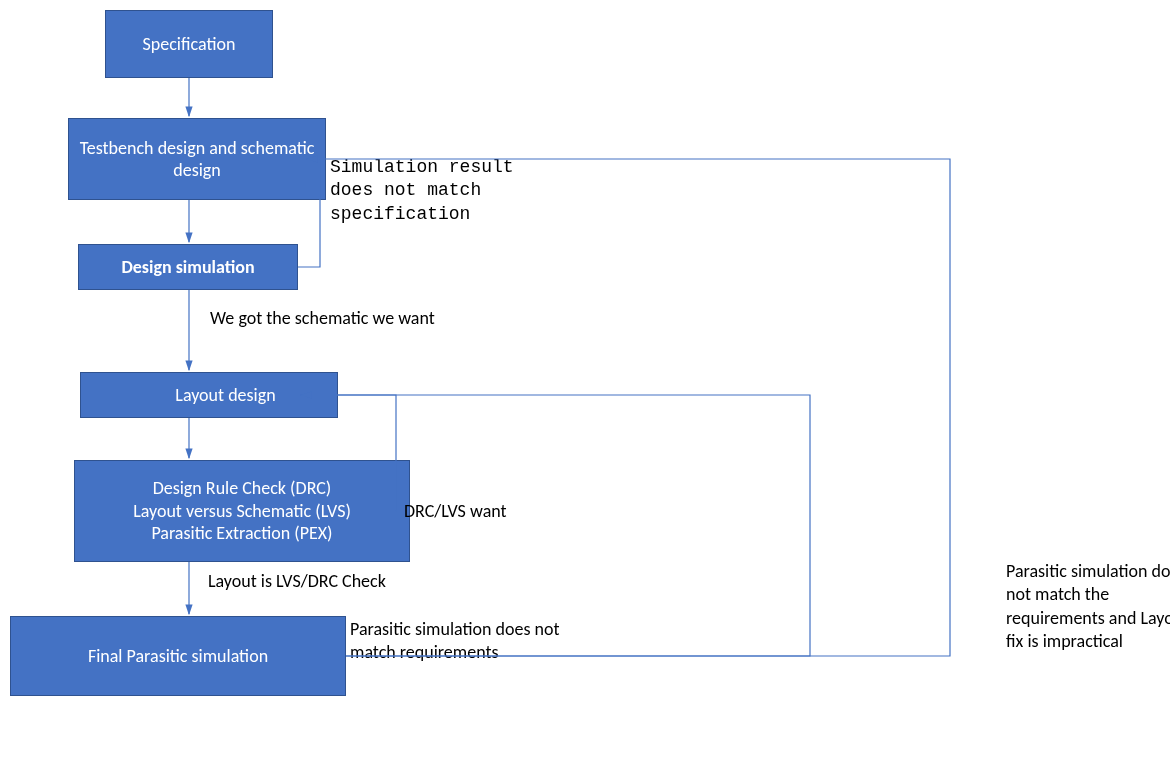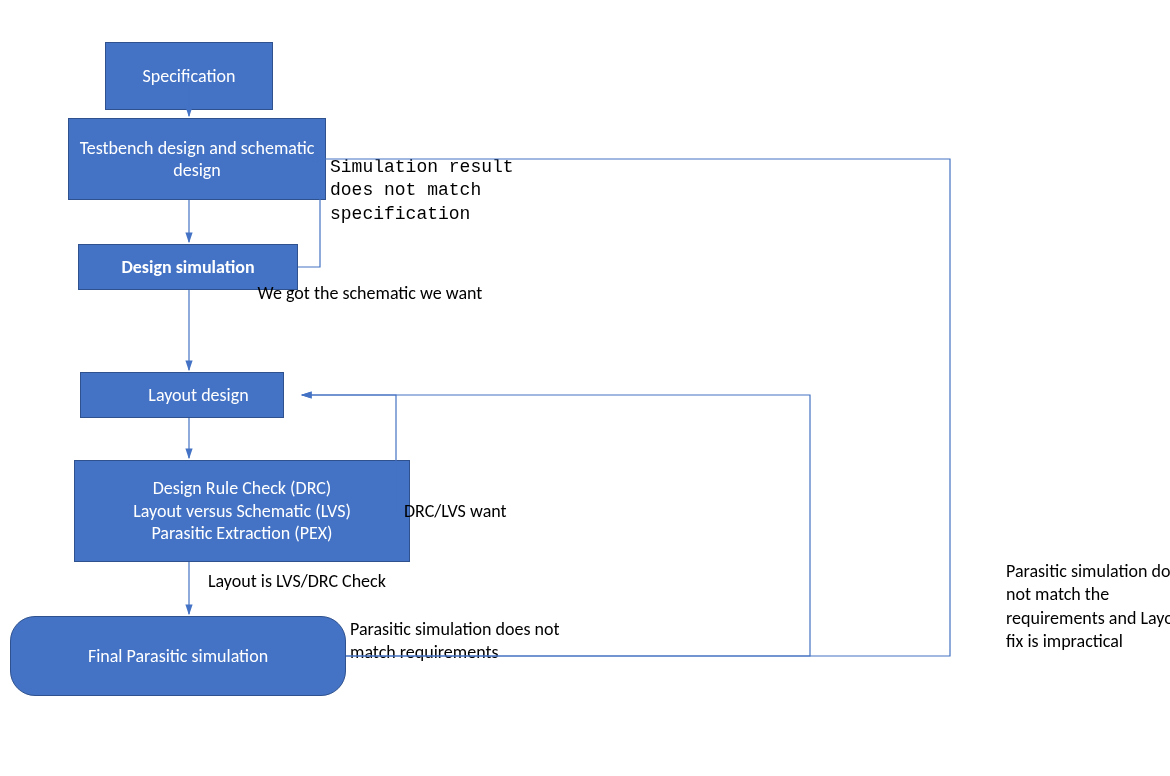--- a/index.html
+++ b/index.html
@@ -44,51 +44,51 @@
     stroke-width: 1.2;
     fill: none;
   }
   svg .arrowhead {
     fill: #4472C4;
   }
 </style>
 </head>
 <body>
 
-<div class="box" style="left:105px; top:10px; width:168px; height:68px;margin-top:32px;">
+<div class="box" style="left:105px; top:10px; width:168px; height:68px;">
   <span>Specification</span>
 </div>
 
 <div class="box" style="left:68px; top:118px; width:258px; height:82px;">
   <span>Testbench design and schematic design</span>
 </div>
 
 <div class="box" style="left:78px; top:244px; width:220px; height:46px;font-weight:bold;">
   <span>Design simulation</span>
 </div>
 
-<div class="box" style="left:80px; top:372px; width:204px; height:46px;padding-left:41px;">
+<div class="box" style="left:80px; top:372px; width:258px; height:46px;padding-left:41px;">
   <span>Layout design</span>
 </div>
 
 <div class="box" style="left:30px; top:460px; width:336px; height:102px; white-space:pre-line;margin-left:44px;">
   <span>Design Rule Check (DRC)
 Layout versus Schematic (LVS)
 Parasitic Extraction (PEX)</span>
 </div>
 
-<div class="box" style="left:10px; top:616px; width:336px; height:80px;border-radius:25px;">
+<div class="box" style="left:10px; top:616px; width:336px; height:80px;">
   <span>Final Parasitic simulation</span>
 </div>
 
 <div class="label" style="left:330px; top:156px; width:230px;font-family:Liberation Mono, monospace;">
   <span>Simulation result does not match specification</span>
 </div>
 
-<div class="label" style="left:210px; top:282px; width:320px;text-align:center;">
+<div class="label" style="left:210px; top:307px; width:320px;">
   <span>We got the schematic we want</span>
 </div>
 
 <div class="label" style="left:404px; top:500px; width:160px;">
   <span>DRC/LVS want</span>
 </div>
 
 <div class="label" style="left:208px; top:570px; width:260px;">
   <span>Layout is LVS/DRC Check</span>
 </div>

